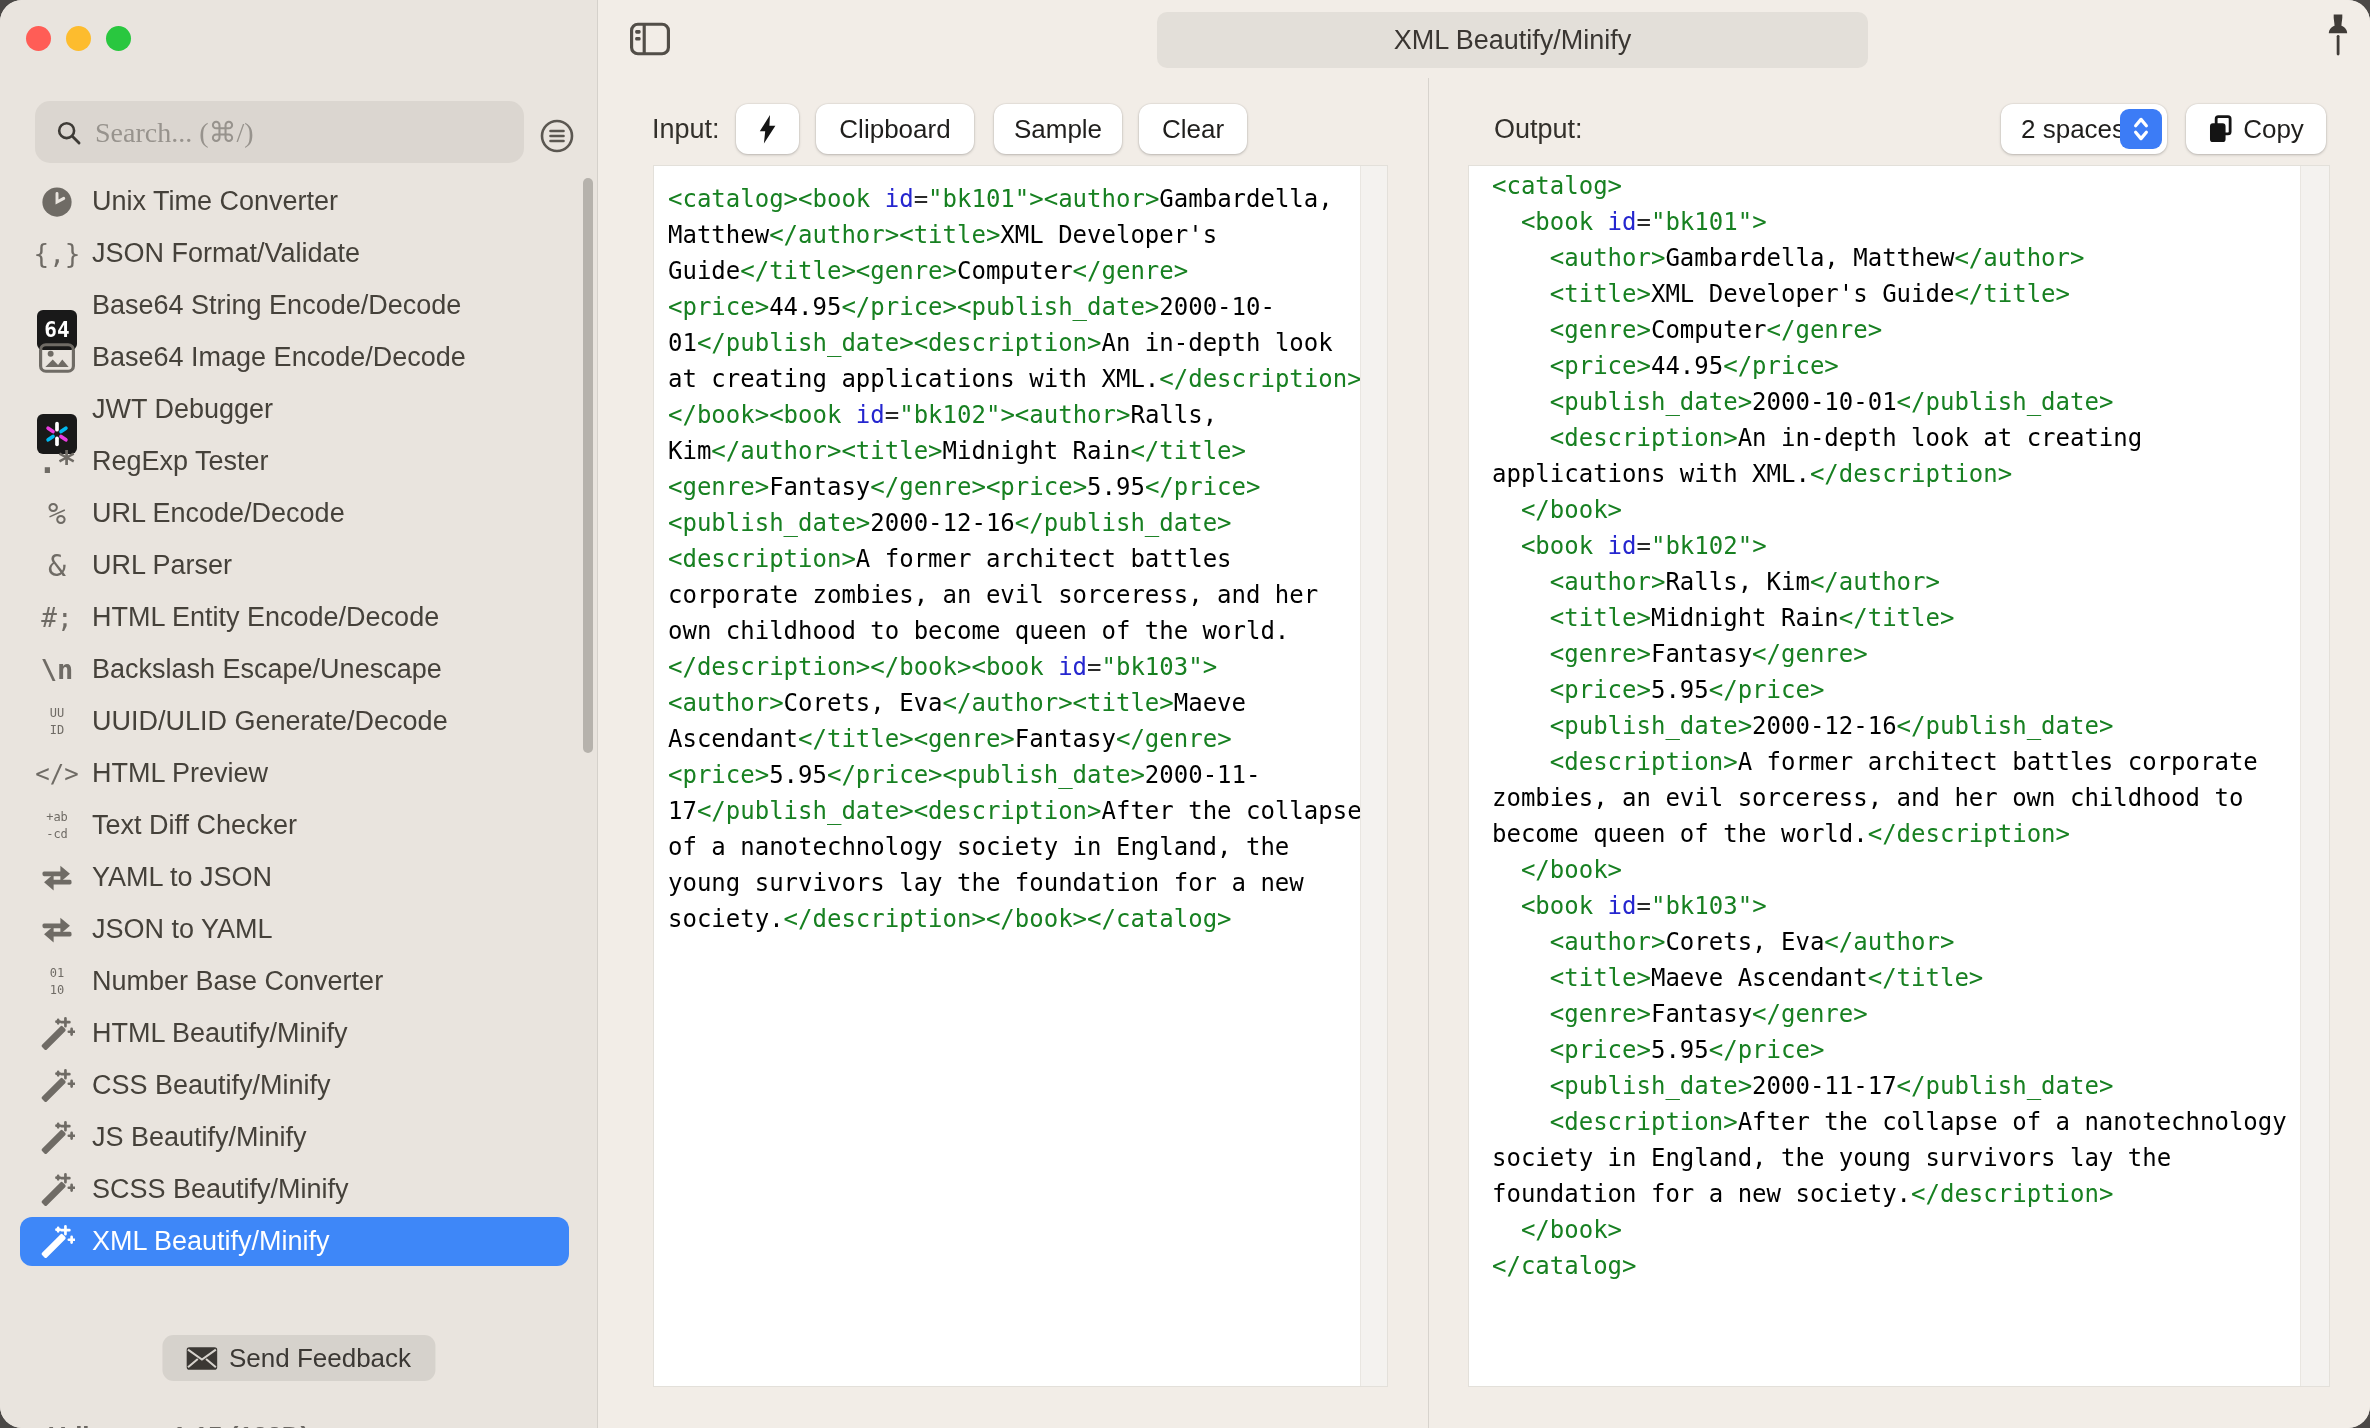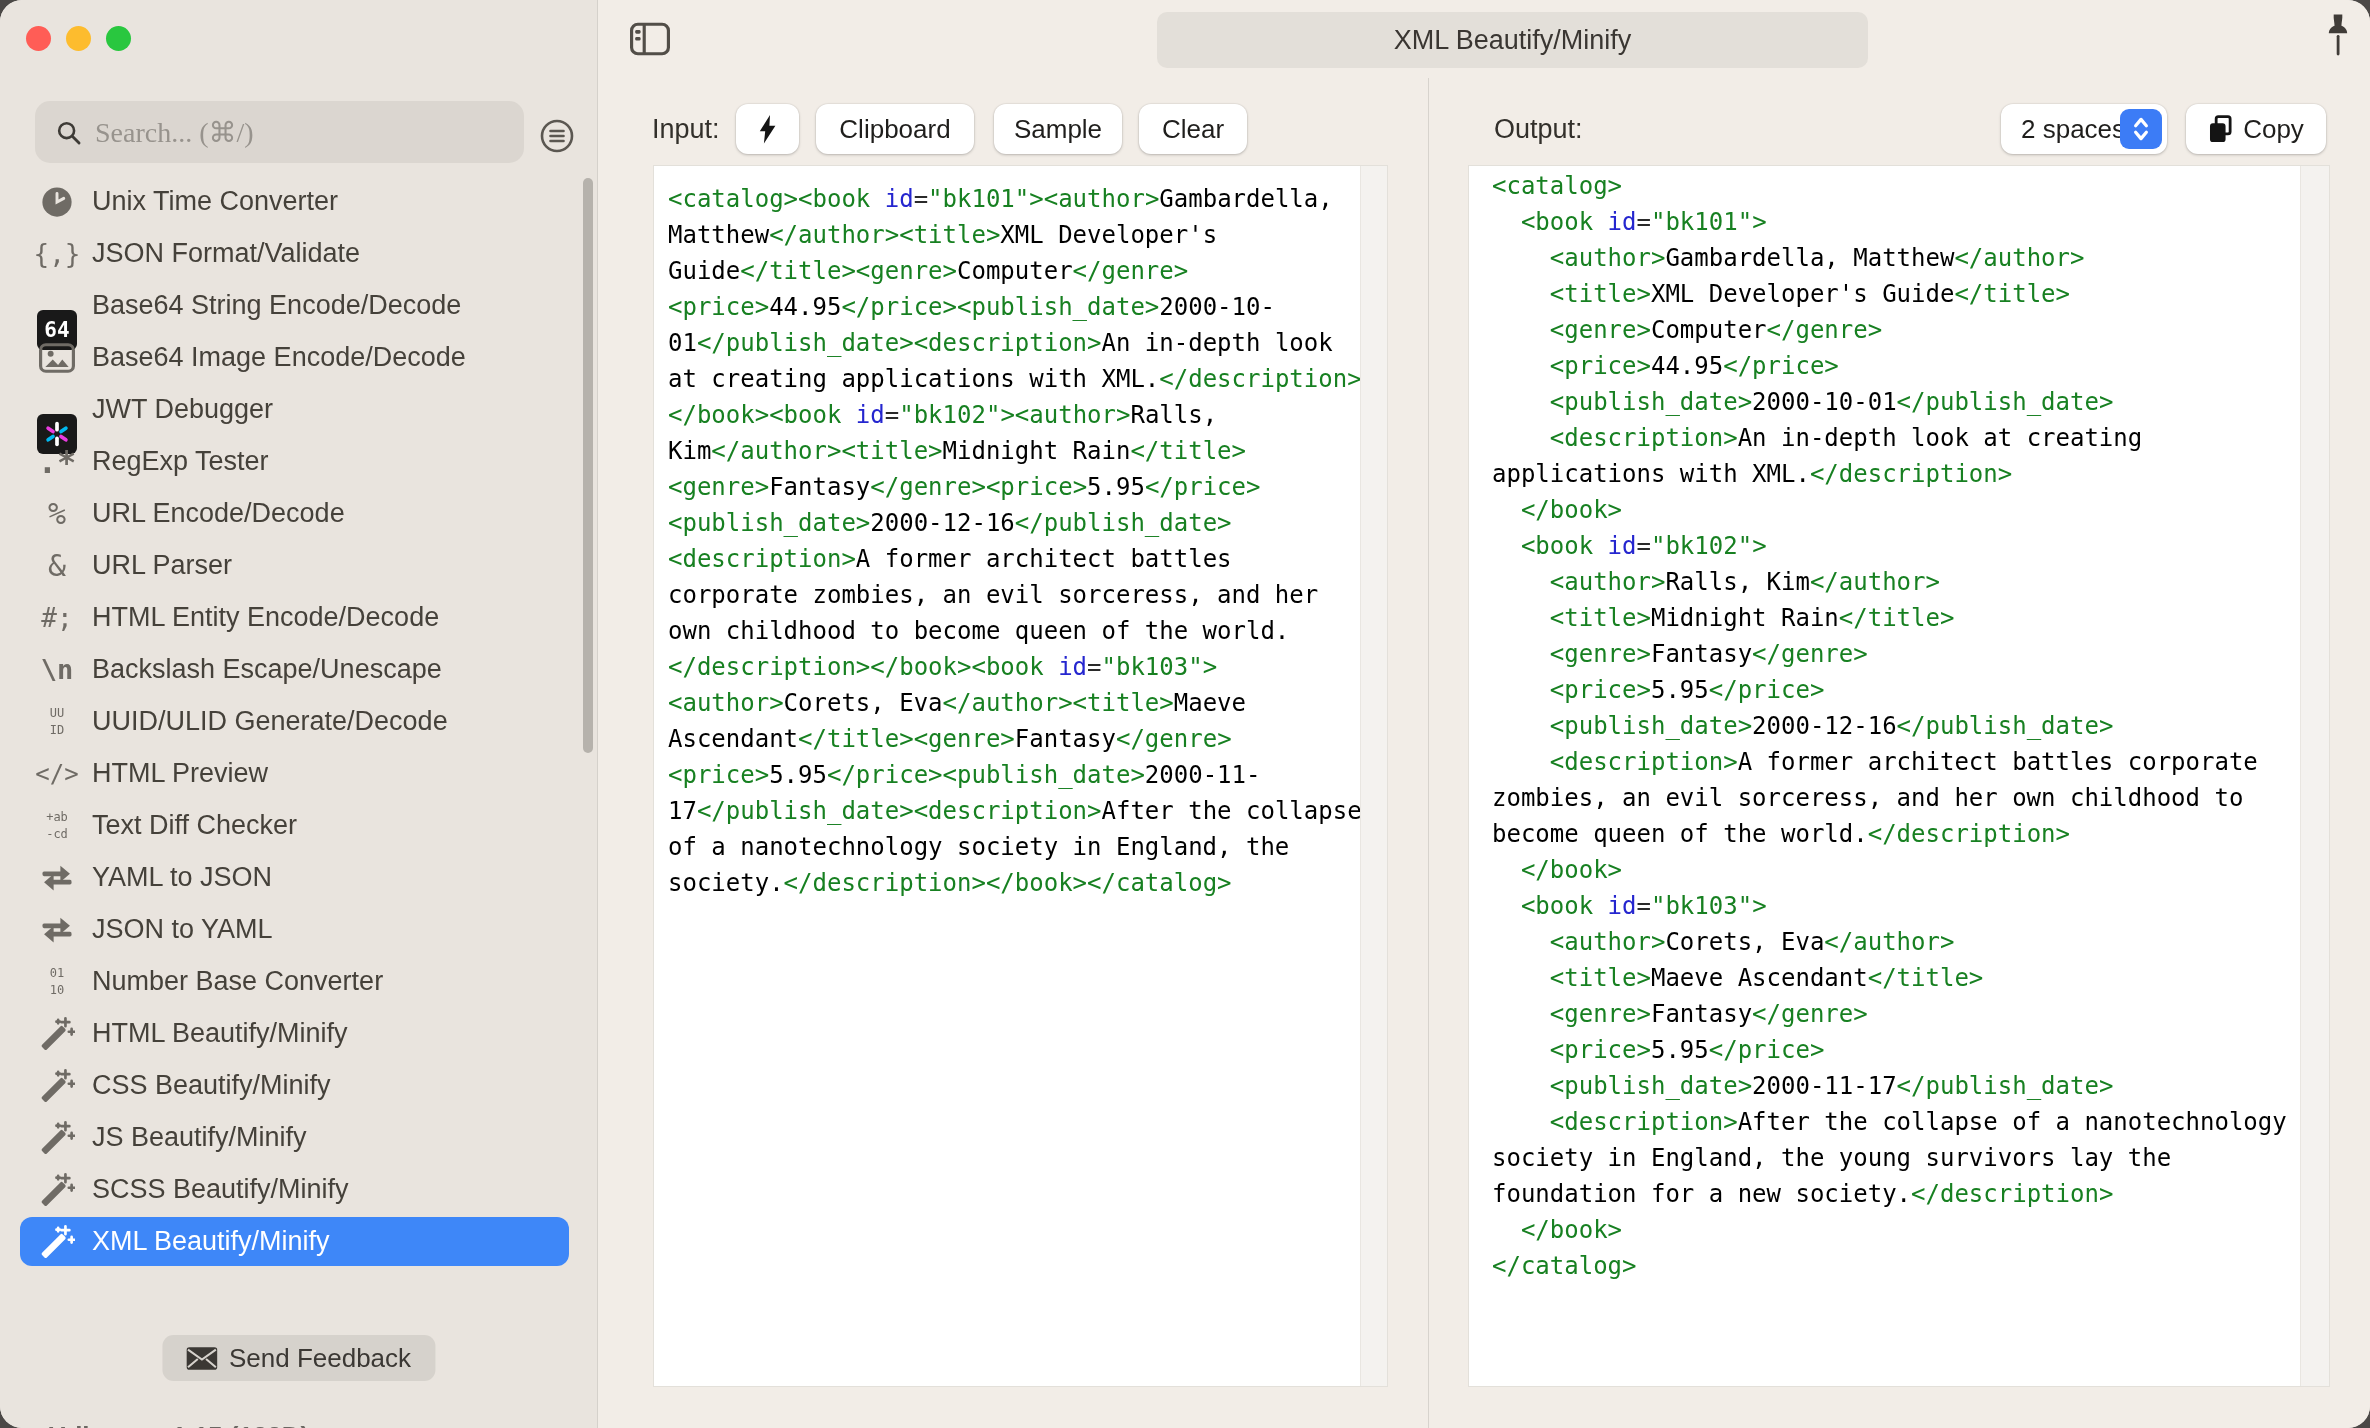--- a/index.html
+++ b/index.html
@@ -354,20 +354,21 @@
           <div class="line"><span class="tg">&lt;publish_date</span><span class="tg">&gt;</span><span class="tx">2000-12-16</span><span class="tg">&lt;/publish_date</span><span class="tg">&gt;</span></div>
           <div class="line"><span class="tg">&lt;description</span><span class="tg">&gt;</span><span class="tx">A former architect battles</span></div>
           <div class="line"><span class="tx">corporate zombies, an evil sorceress, and her</span></div>
           <div class="line"><span class="tx">own childhood to become queen of the world.</span></div>
           <div class="line"><span class="tg">&lt;/description</span><span class="tg">&gt;</span><span class="tg">&lt;/book</span><span class="tg">&gt;</span><span class="tg">&lt;book</span><span class="at"> id</span><span class="eq">=</span><span class="st">"bk103"</span><span class="tg">&gt;</span></div>
           <div class="line"><span class="tg">&lt;author</span><span class="tg">&gt;</span><span class="tx">Corets, Eva</span><span class="tg">&lt;/author</span><span class="tg">&gt;</span><span class="tg">&lt;title</span><span class="tg">&gt;</span><span class="tx">Maeve</span></div>
           <div class="line"><span class="tx">Ascendant</span><span class="tg">&lt;/title</span><span class="tg">&gt;</span><span class="tg">&lt;genre</span><span class="tg">&gt;</span><span class="tx">Fantasy</span><span class="tg">&lt;/genre</span><span class="tg">&gt;</span></div>
           <div class="line"><span class="tg">&lt;price</span><span class="tg">&gt;</span><span class="tx">5.95</span><span class="tg">&lt;/price</span><span class="tg">&gt;</span><span class="tg">&lt;publish_date</span><span class="tg">&gt;</span><span class="tx">2000-11-</span></div>
           <div class="line"><span class="tx">17</span><span class="tg">&lt;/publish_date</span><span class="tg">&gt;</span><span class="tg">&lt;description</span><span class="tg">&gt;</span><span class="tx">After the collapse</span></div>
           <div class="line"><span class="tx">of a nanotechnology society in England, the</span></div>
+          <div class="line"><span class="tx">young survivors lay the foundation for a new</span></div>
           <div class="line"><span class="tx">society.</span><span class="tg">&lt;/description</span><span class="tg">&gt;</span><span class="tg">&lt;/book</span><span class="tg">&gt;</span><span class="tg">&lt;/catalog</span><span class="tg">&gt;</span></div>
         </div>
       <div class="gutter" style="right:0;width:26px"></div>
     </div>
     <div id="main-divider"></div>
     <div class="editor" style="left:870px;width:862px">
       <div class="code" style="right:28px;padding:2px 0 0 23px" id="output-code">
           <div class="line"><span class="tg">&lt;catalog</span><span class="tg">&gt;</span></div>
           <div class="line"><span class="tx">  </span><span class="tg">&lt;book</span><span class="at"> id</span><span class="eq">=</span><span class="st">"bk101"</span><span class="tg">&gt;</span></div>
           <div class="line"><span class="tx">    </span><span class="tg">&lt;author</span><span class="tg">&gt;</span><span class="tx">Gambardella, Matthew</span><span class="tg">&lt;/author</span><span class="tg">&gt;</span></div>

